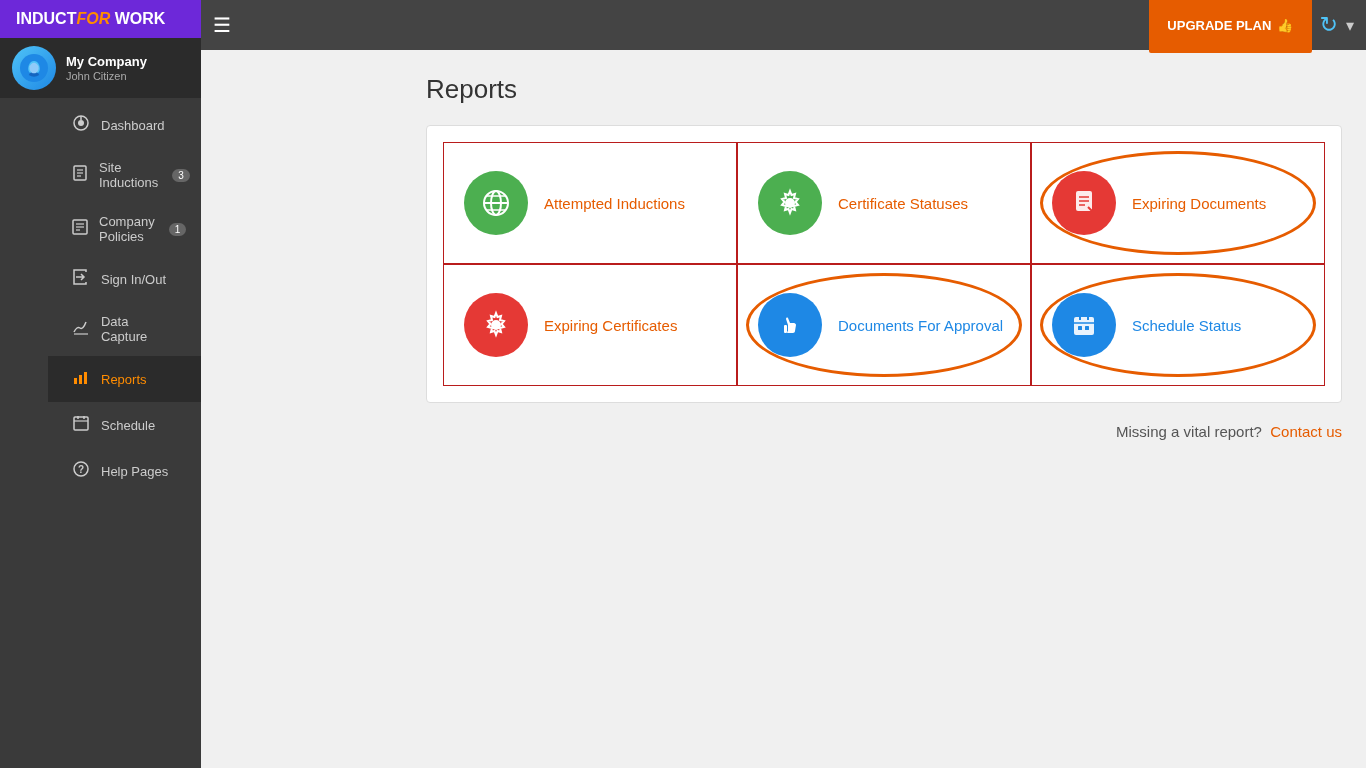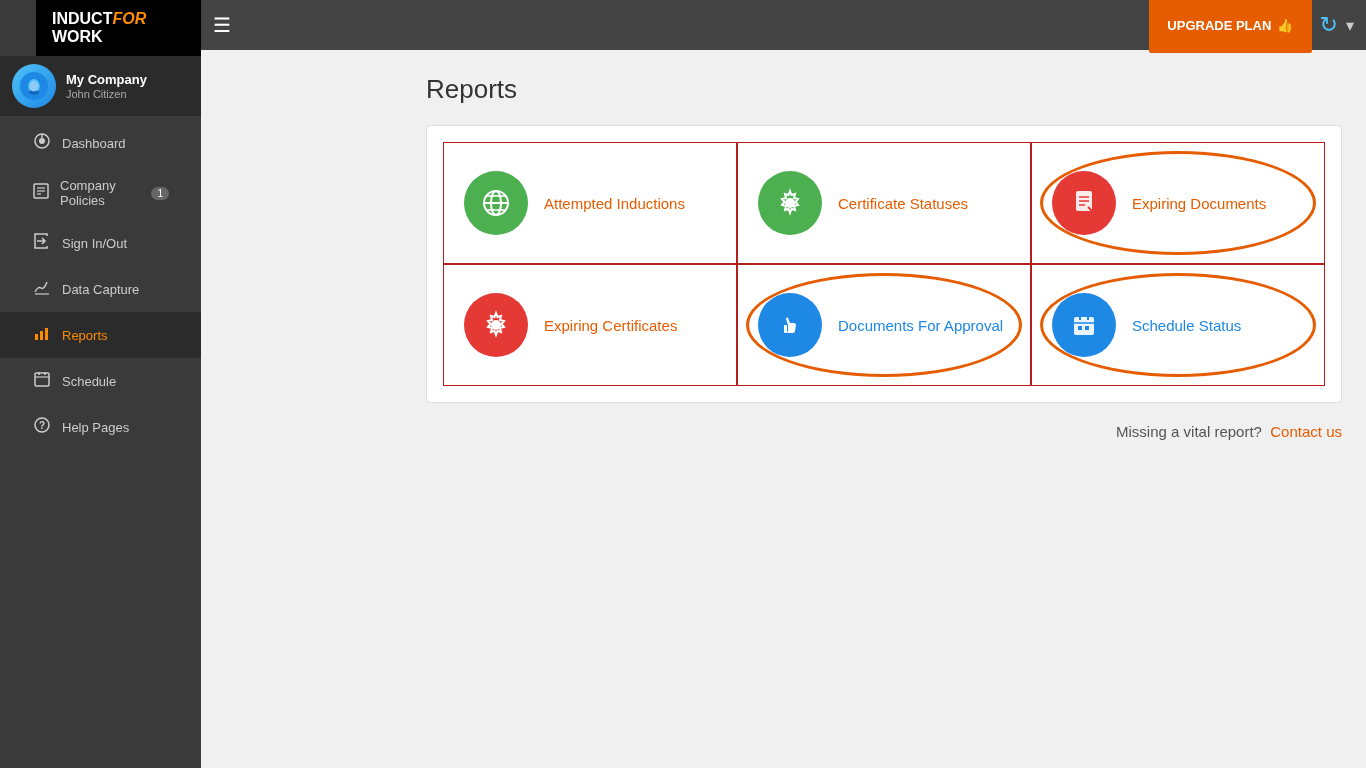--- a/index.html
+++ b/index.html
@@ -38,26 +38,27 @@
     #sidebar-user-info { display: flex; flex-direction: column; }
     #sidebar-company-name { color: #fff; font-size: 13px; font-weight: bold; line-height: 1.2; }
     #sidebar-user-name { color: #aaa; font-size: 11px; }
 
     .sidebar-nav { display: flex; flex-direction: column; margin-top: 4px; }
 
     .sidebar-item {
       display: flex;
       align-items: center;
       gap: 10px;
-      padding: 12px 32px;
+      padding: 12px 23px;
       color: #ccc;
       font-size: 13px;
       cursor: pointer;
       text-decoration: none;
       position: relative;
+      margin-left: 48px;
     }
     .sidebar-item.active { background: #2b2b2b; color: #ff8c00; }
     .sidebar-item .icon { width: 20px; text-align: center; font-size: 16px; }
     .sidebar-item .badge {
       background: #666;
       color: #fff;
       border-radius: 10px;
       font-size: 10px;
       padding: 1px 6px;
       margin-left: 4px;
@@ -191,26 +192,25 @@
       color: #fff;
       letter-spacing: 0;
       padding: 0 0 0 16px;
       margin-bottom: 0;
     }
     #logo-text span.induct { color: #fff; }
     #logo-text span.for { color: #ff8c00; font-style: italic; }
     #logo-text span.work { color: #fff; }
 
     #logo-bar {
-      background: #000000;
+      background: #6d28d9;
       padding: 10px 0 10px 0;
       display: flex;
       align-items: center;
       justify-content: flex-start;
-      margin-left: 36px;
     }
   </style>
 </head>
 <body>
 
 <div id="topbar">
   <span id="hamburger">☰</span>
   <div id="topbar-right">
     <button id="upgrade-btn">
       <span>UPGRADE PLAN</span>
@@ -249,20 +249,32 @@
           <circle cx="9" cy="9" r="7" stroke="#ccc" stroke-width="1.5"></circle>
           <circle cx="9" cy="9" r="3" fill="#ccc"></circle>
           <line x1="9" y1="2" x2="9" y2="6" stroke="#ccc" stroke-width="1.5"></line>
         </svg>
       </span>
       <span>Dashboard</span>
     </div>
     <div class="sidebar-item">
       <span class="icon">
         <svg width="18" height="18" viewBox="0 0 18 18" fill="none">
+          <rect x="3" y="2" width="12" height="14" rx="1" stroke="#ccc" stroke-width="1.5"></rect>
+          <line x1="6" y1="6" x2="12" y2="6" stroke="#ccc" stroke-width="1.2"></line>
+          <line x1="6" y1="9" x2="12" y2="9" stroke="#ccc" stroke-width="1.2"></line>
+          <line x1="6" y1="12" x2="10" y2="12" stroke="#ccc" stroke-width="1.2"></line>
+        </svg>
+      </span>
+      <span>Site Inductions</span>
+      <span class="badge">3</span>
+    </div>
+    <div class="sidebar-item">
+      <span class="icon">
+        <svg width="18" height="18" viewBox="0 0 18 18" fill="none">
           <rect x="2" y="2" width="14" height="14" rx="1" stroke="#ccc" stroke-width="1.5"></rect>
           <line x1="5" y1="6" x2="13" y2="6" stroke="#ccc" stroke-width="1.2"></line>
           <line x1="5" y1="9" x2="13" y2="9" stroke="#ccc" stroke-width="1.2"></line>
           <line x1="5" y1="12" x2="9" y2="12" stroke="#ccc" stroke-width="1.2"></line>
         </svg>
       </span>
       <span>Company Policies</span>
       <span class="badge">1</span>
     </div>
     <div class="sidebar-item">

